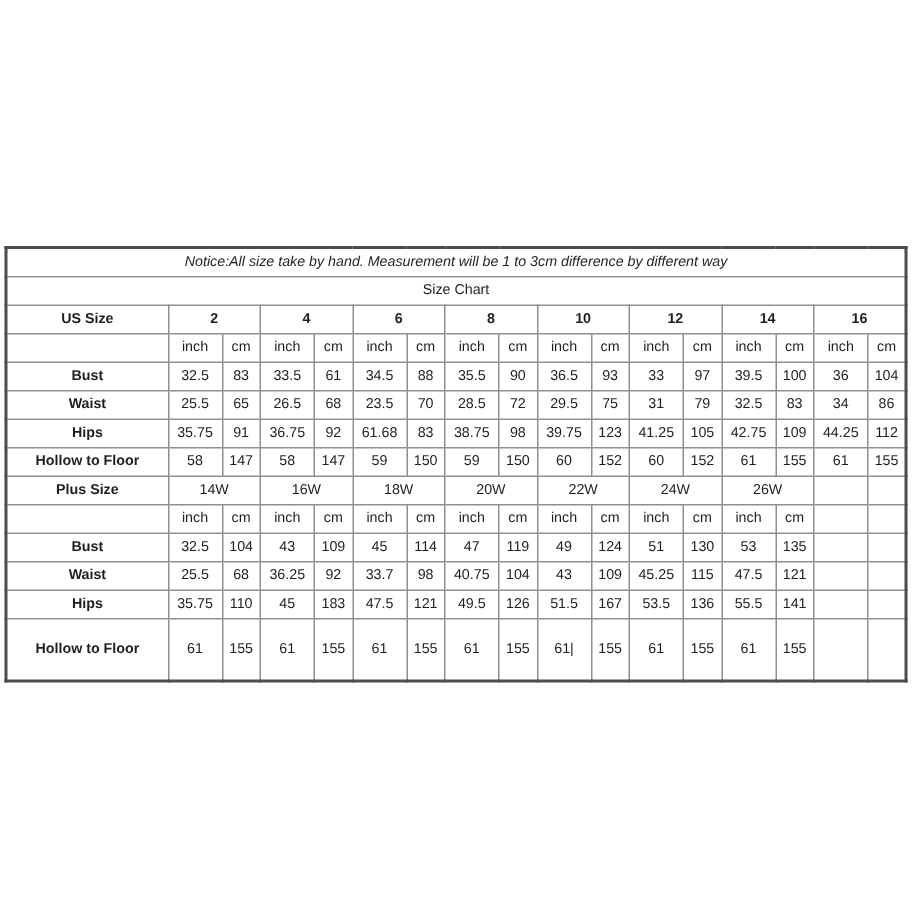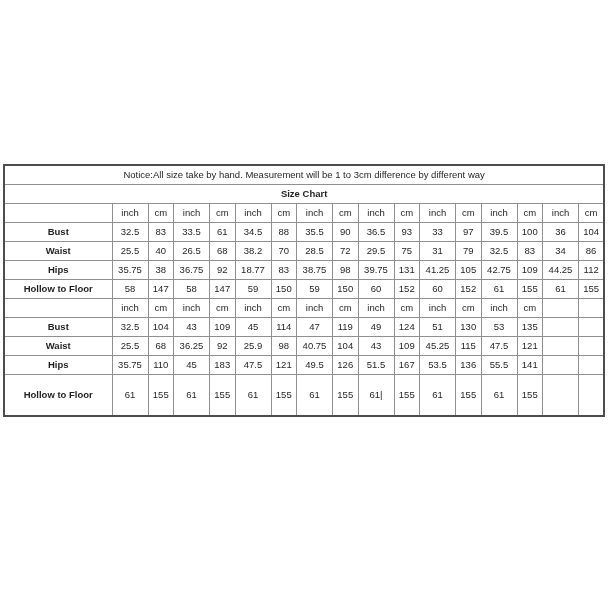--- a/index.html
+++ b/index.html
@@ -38,22 +38,22 @@
   }
   table.size-chart tr.tall td {
     height: 40px;
     line-height: 40px;
   }
   td.label-cell {
     font-weight: bold;
     font-size: 10px;
   }
   td.bold { font-weight: bold; font-size: 10px; }
-  td.notice-cell { font-size: 10px; }
-  td.title-cell { font-weight: bold; font-size: 10px; }
+  td.notice-cell { font-size: 10px; font-style: italic; }
+  td.title-cell { font-weight: normal; font-size: 10px; }
   col.c-label { width: 108px; }
   col.c-inch  { width: 36px; }
   col.c-cm    { width: 25.5px; }
 </style>
 </head>
 <body style="background: rgb(255, 255, 255);">
 
 <div class="chart-wrap">
   <table class="size-chart">
     <colgroup>
@@ -75,20 +75,31 @@
       <col class="c-inch">
         <col class="c-cm">
     </colgroup>
     <tbody id="grid-body">
       <tr>
         <td colspan="17" class="notice-cell">Notice:All size take by hand. Measurement will be 1 to 3cm difference by different way</td>
       </tr>
       <tr>
         <td colspan="17" class="title-cell">Size Chart</td>
       </tr>
+    <tr>
+          <td class="label-cell">US Size</td>
+          <td colspan="2" class="bold">2</td>
+          <td colspan="2" class="bold">4</td>
+          <td colspan="2" class="bold">6</td>
+          <td colspan="2" class="bold">8</td>
+          <td colspan="2" class="bold">10</td>
+          <td colspan="2" class="bold">12</td>
+          <td colspan="2" class="bold">14</td>
+          <td colspan="2" class="bold">16</td>
+        </tr>
         <tr>
           <td></td>
           <td>inch</td>
           <td>cm</td>
           <td>inch</td>
           <td>cm</td>
           <td>inch</td>
           <td>cm</td>
           <td>inch</td>
           <td>cm</td>
@@ -116,48 +127,48 @@
           <td>33</td>
           <td>97</td>
           <td>39.5</td>
           <td>100</td>
           <td>36</td>
           <td>104</td>
         </tr>
         <tr>
           <td class="label-cell">Waist</td>
           <td>25.5</td>
-          <td>40</td>
+          <td>65</td>
           <td>26.5</td>
           <td>68</td>
-          <td>38.2</td>
+          <td>23.5</td>
           <td>70</td>
           <td>28.5</td>
           <td>72</td>
           <td>29.5</td>
           <td>75</td>
           <td>31</td>
           <td>79</td>
           <td>32.5</td>
           <td>83</td>
           <td>34</td>
           <td>86</td>
         </tr>
         <tr>
           <td class="label-cell">Hips</td>
           <td>35.75</td>
-          <td>38</td>
+          <td>91</td>
           <td>36.75</td>
           <td>92</td>
-          <td>18.77</td>
+          <td>61.68</td>
           <td>83</td>
           <td>38.75</td>
           <td>98</td>
           <td>39.75</td>
-          <td>131</td>
+          <td>123</td>
           <td>41.25</td>
           <td>105</td>
           <td>42.75</td>
           <td>109</td>
           <td>44.25</td>
           <td>112</td>
         </tr>
         <tr>
           <td class="label-cell">Hollow to Floor</td>
           <td>58</td>
@@ -169,20 +180,32 @@
           <td>59</td>
           <td>150</td>
           <td>60</td>
           <td>152</td>
           <td>60</td>
           <td>152</td>
           <td>61</td>
           <td>155</td>
           <td>61</td>
           <td>155</td>
+        </tr>
+        <tr>
+          <td class="label-cell">Plus Size</td>
+          <td colspan="2">14W</td>
+          <td colspan="2">16W</td>
+          <td colspan="2">18W</td>
+          <td colspan="2">20W</td>
+          <td colspan="2">22W</td>
+          <td colspan="2">24W</td>
+          <td colspan="2">26W</td>
+          <td></td>
+          <td></td>
         </tr>
         <tr>
           <td></td>
           <td>inch</td>
           <td>cm</td>
           <td>inch</td>
           <td>cm</td>
           <td>inch</td>
           <td>cm</td>
           <td>inch</td>
@@ -214,21 +237,21 @@
           <td>135</td>
           <td></td>
           <td></td>
         </tr>
         <tr>
           <td class="label-cell">Waist</td>
           <td>25.5</td>
           <td>68</td>
           <td>36.25</td>
           <td>92</td>
-          <td>25.9</td>
+          <td>33.7</td>
           <td>98</td>
           <td>40.75</td>
           <td>104</td>
           <td>43</td>
           <td>109</td>
           <td>45.25</td>
           <td>115</td>
           <td>47.5</td>
           <td>121</td>
           <td></td>

